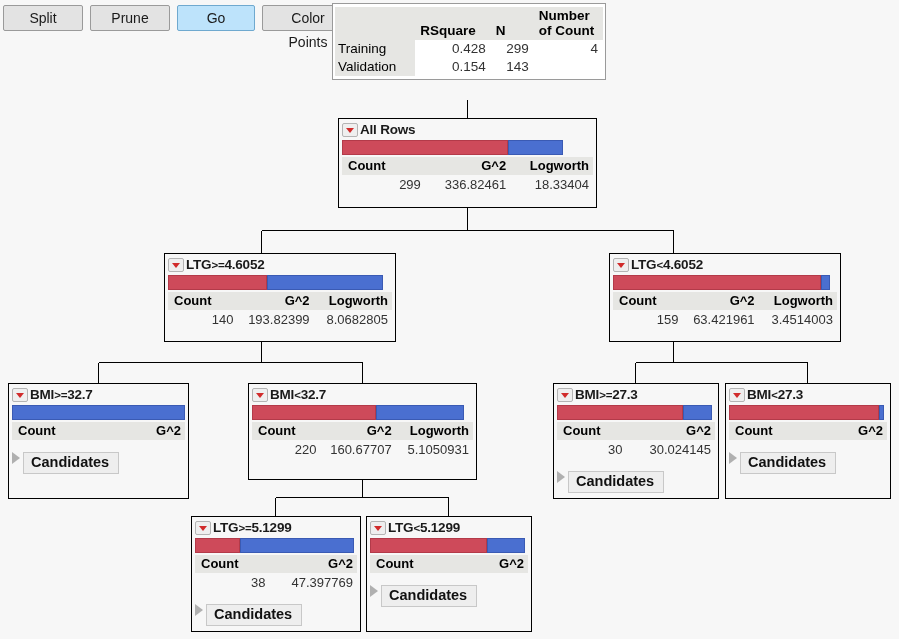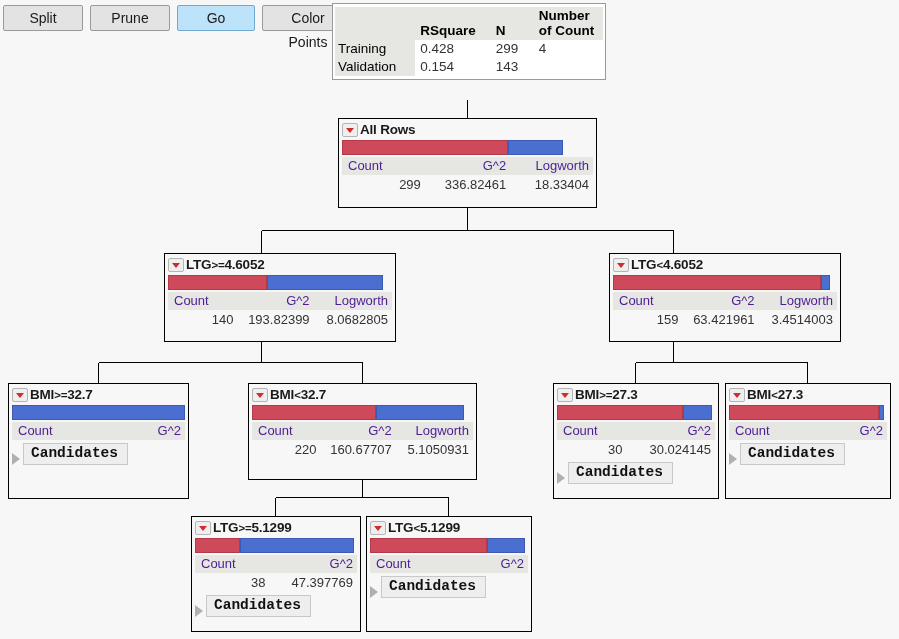--- a/index.html
+++ b/index.html
@@ -72,21 +72,21 @@
   }
   #summary th.corner { background: #e6e6e3; }
   #summary td.rowhead {
     background: #e6e6e3;
     text-align: left;
     padding: 0px 5px 1px 3px;
     color: #000000;
     line-height: 17px;
   }
   #summary td.num {
-    text-align: left;
+    text-align: right;
     padding: 0px 5px 1px 5px;
     color: #333;
     line-height: 17px;
     background: #fff;
   }
   .col-lab  { width: 82px; }
   .col-rsq  { width: 74px; }
   .col-n    { width: 42px; }
   .col-ns   { width: 66px; }
 
@@ -145,43 +145,42 @@
   .seg.blue { background: #4a6fd0; border: 1px solid #3a5ab3; }
 
   
   .stat-head, .stat-vals {
     display: flex;
     font-size: 13px;
   }
   .stat-head { margin-top: 2px; }
   .stat-head > div {
     background: #e6e6e3;
-    font-weight: normal;
+    font-weight: bold;
     text-align: right;
     padding: 1px 4px 1px 2px;
     box-sizing: border-box;
     line-height: 16px;
-    color: #4c1d95;
+    color: #000000;
   }
   .stat-head > div.lead { text-align: left; padding-left: 6px; }
   .stat-vals > div {
     text-align: right;
     padding: 1px 4px 1px 2px;
     box-sizing: border-box;
     line-height: 17px;
     color: #333;
   }
 
   
   .cand {
     display: flex;
-    align-items: flex-end;
-    margin-top: 4px;
+    align-items: flex-start;
+    margin-top: 12px;
     height: 21px;
-    font-family: Liberation Mono, monospace;
   }
   .cand .arrow {
     width: 0; height: 0;
     border-top: 6px solid transparent;
     border-bottom: 6px solid transparent;
     border-left: 8px solid #b0b0b0;
     margin-right: 3px;
     flex: 0 0 auto;
   }
   .cand .cand-lbl {

